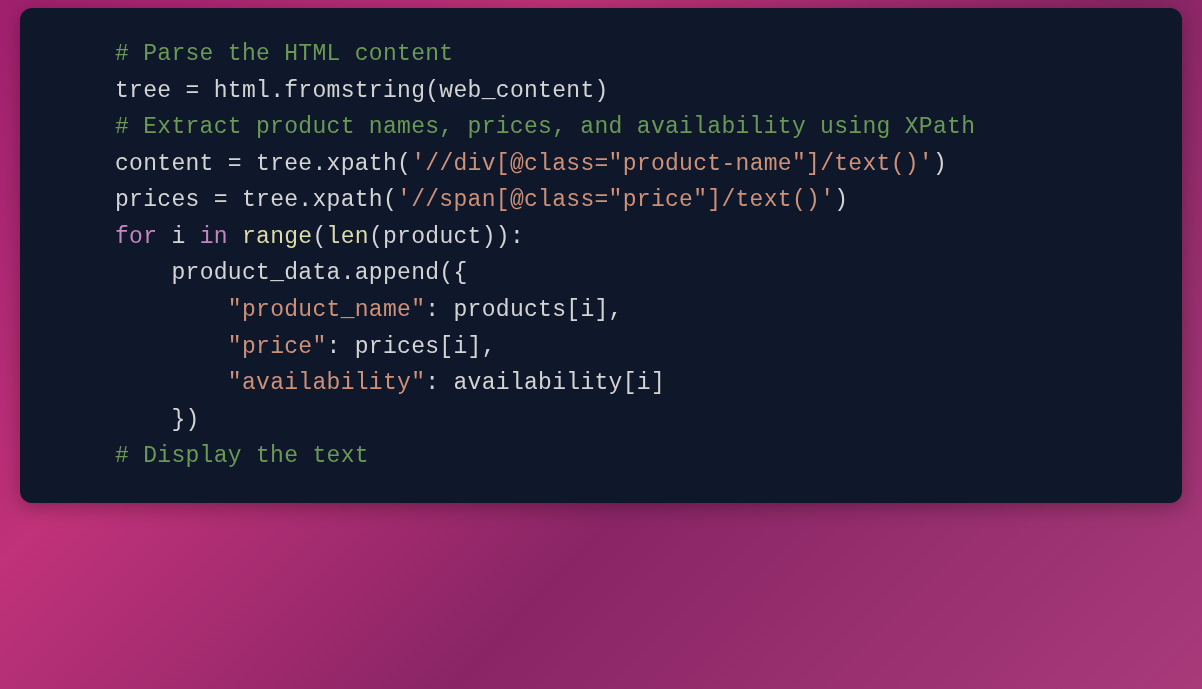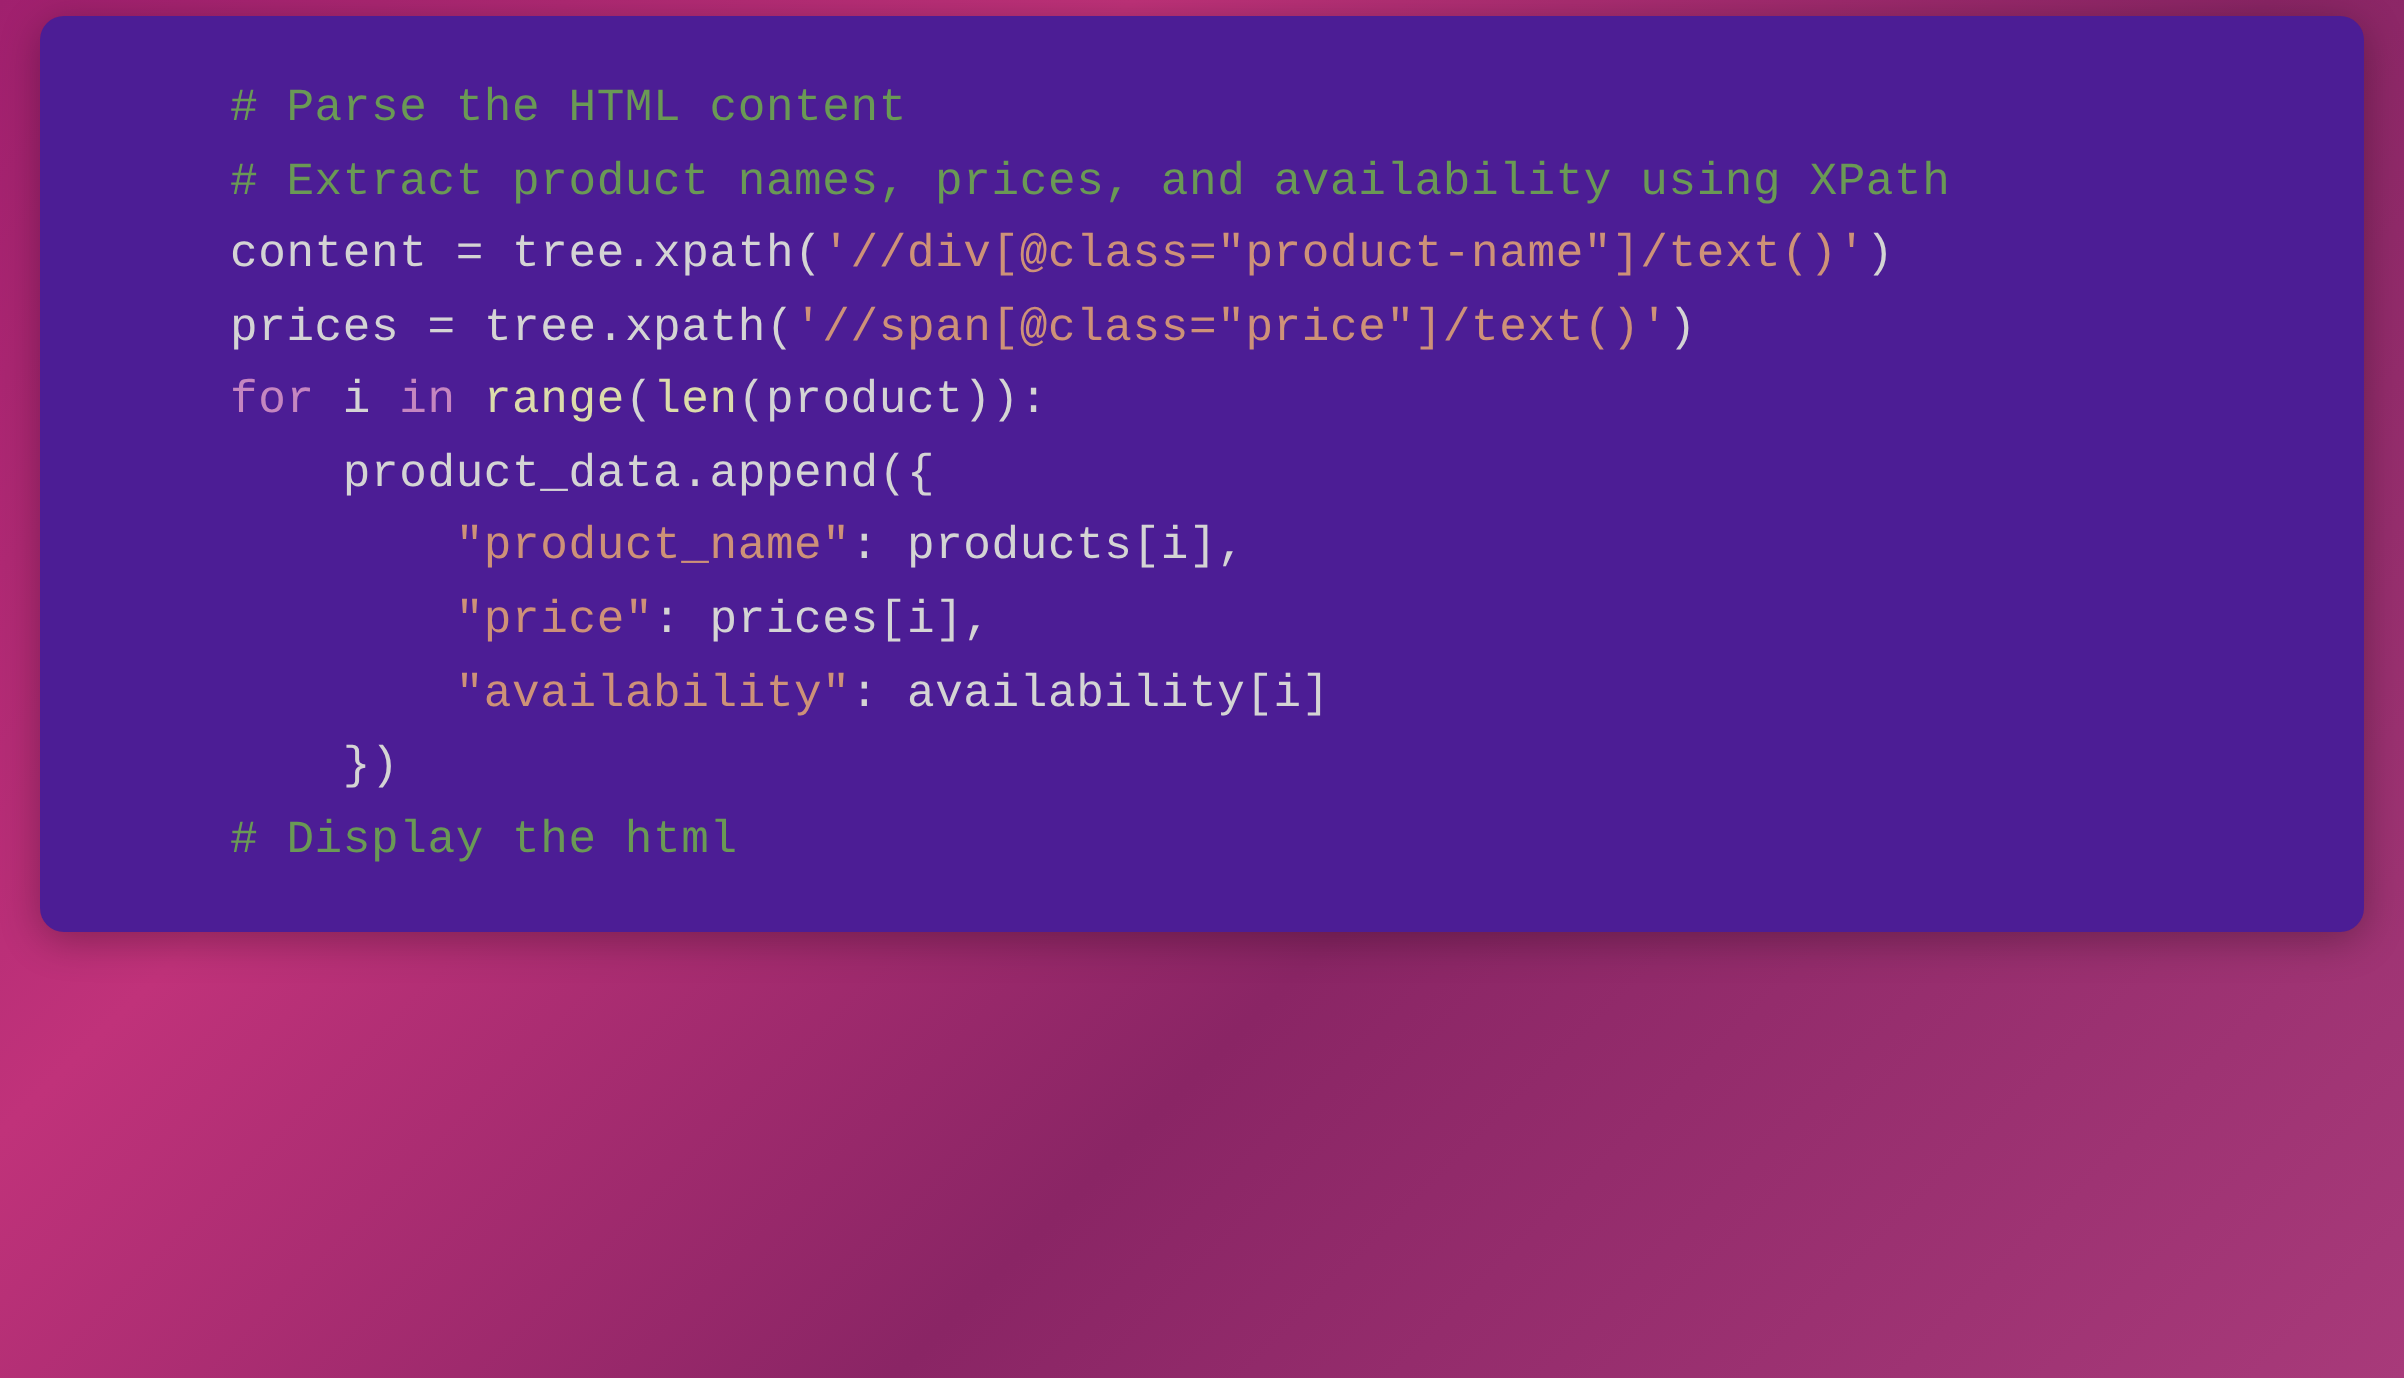--- a/index.html
+++ b/index.html
@@ -8,21 +8,21 @@
       height: 689px;
       background: linear-gradient(135deg, #a0206e 0%, #c0327a 30%, #8a2565 60%, #a83a7a 100%);
       display: flex;
       align-items: flex-start;
       justify-content: center;
       padding: 8px 20px;
       font-family: 'Consolas', 'Monaco', 'Courier New', monospace;
       overflow: hidden;
     }
     .code-block {
-      background: #4c1d95;
+      background: #0f172a;
       border-radius: 12px;
       padding: 28px 40px 28px 95px;
       width: 100%;
       box-shadow: 0 4px 20px rgba(0,0,0,0.3);
     }
     .code-line {
       font-size: 23px;
       line-height: 1.59;
       white-space: pre;
       color: #d4d4d4;
@@ -34,24 +34,25 @@
     .function { color: #dcdcaa; }
     .string { color: #ce9178; }
     .operator { color: #d4d4d4; }
   </style>
 </head>
 <body>
 
 <div class="code-block">
   <div id="code-container">
       <div class="code-line"><span class="comment"># Parse the HTML content</span></div>
+      <div class="code-line"><span class="identifier">tree </span><span class="operator">= </span><span class="identifier">html.fromstring(web_content)</span></div>
       <div class="code-line"><span class="comment"># Extract product names, prices, and availability using XPath</span></div>
       <div class="code-line"><span class="identifier">content </span><span class="operator">= </span><span class="identifier">tree.xpath(</span><span class="string">'//div[@class="product-name"]/text()'</span><span class="identifier">)</span></div>
       <div class="code-line"><span class="identifier">prices </span><span class="operator">= </span><span class="identifier">tree.xpath(</span><span class="string">'//span[@class="price"]/text()'</span><span class="identifier">)</span></div>
       <div class="code-line"><span class="keyword-flow">for</span><span class="identifier"> i </span><span class="keyword-flow">in</span><span class="identifier"> </span><span class="function">range</span><span class="identifier">(</span><span class="function">len</span><span class="identifier">(product)):</span></div>
       <div class="code-line"><span>    </span><span class="identifier">product_data.append({</span></div>
       <div class="code-line"><span>        </span><span class="string">"product_name"</span><span class="identifier">: products[i],</span></div>
       <div class="code-line"><span>        </span><span class="string">"price"</span><span class="identifier">: prices[i],</span></div>
       <div class="code-line"><span>        </span><span class="string">"availability"</span><span class="identifier">: availability[i]</span></div>
       <div class="code-line"><span>    </span><span class="identifier">})</span></div>
-      <div class="code-line"><span class="comment"># Display the html</span></div>
+      <div class="code-line"><span class="comment"># Display the text</span></div>
     </div>
 </div>
 
 </body></html>

